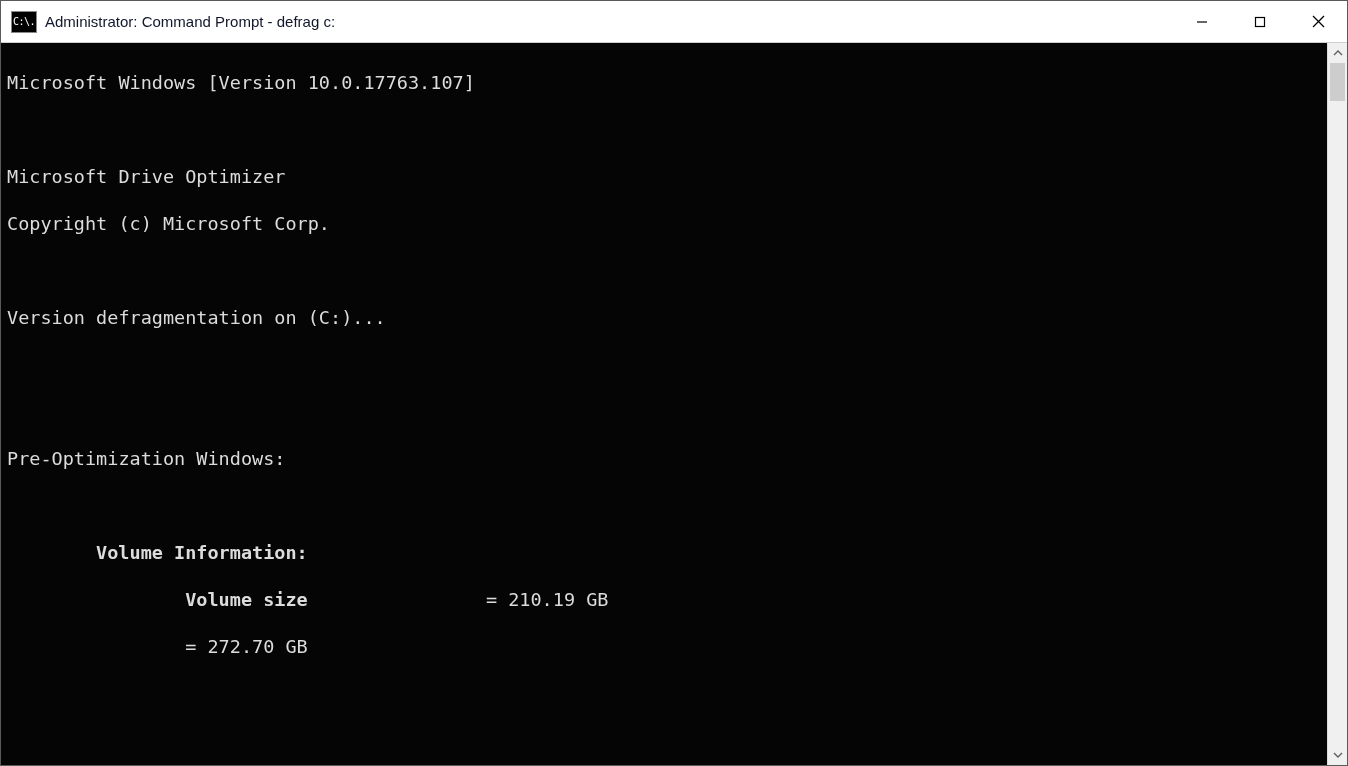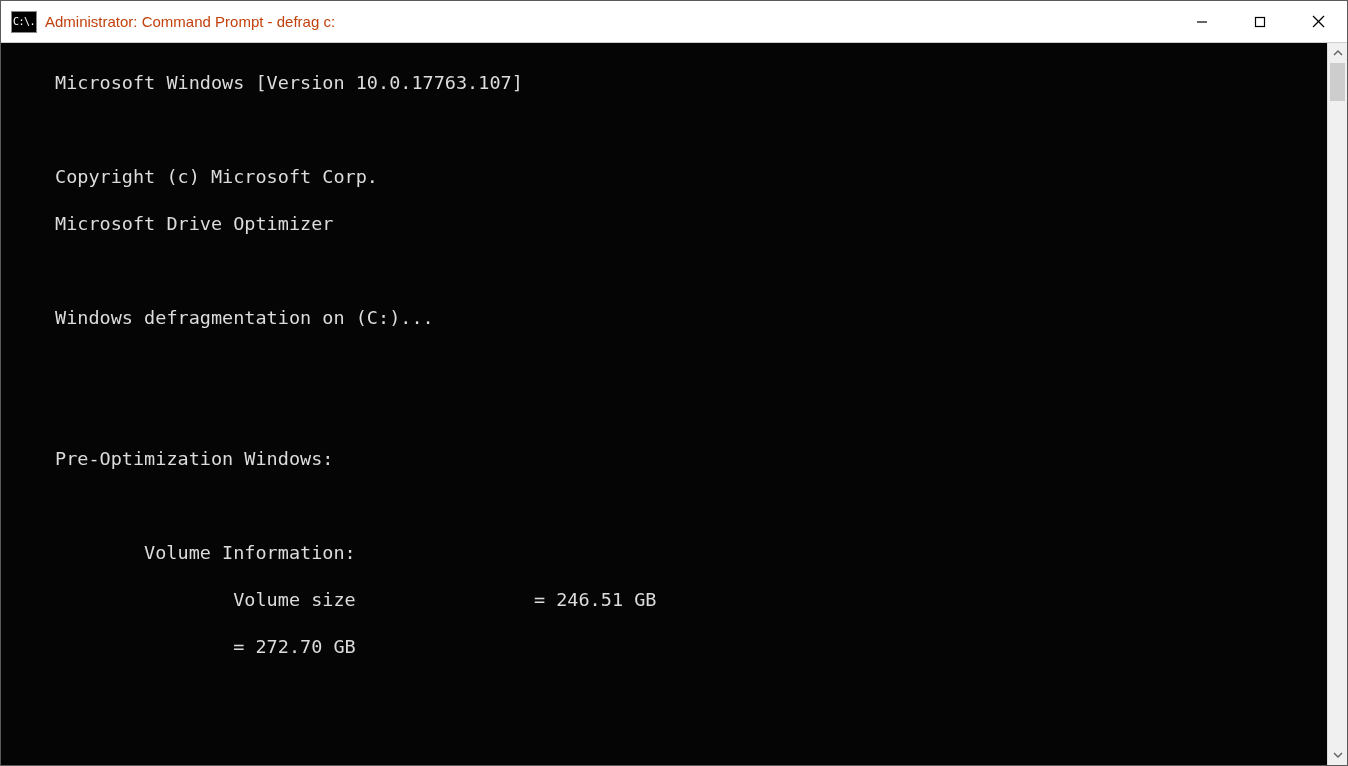--- a/index.html
+++ b/index.html
@@ -17,21 +17,21 @@
       user-select: none;
     }
     .titlebar .app-icon {
       width: 26px; height: 22px; margin-left: 10px;
       background: #000; color: #fff; font-size: 10px; line-height: 11px;
       display: flex; align-items: center; justify-content: center;
       font-family: Consolas, monospace; border: 1px solid #888;
       letter-spacing: -0.5px;
     }
     .titlebar .title-text {
-      margin-left: 8px; font-size: 15px; color: #c2410c;
+      margin-left: 8px; font-size: 15px; color: #0f172a;
       flex: 0 0 auto;
     }
     .titlebar .spacer { flex: 1 1 auto; }
     .titlebar .win-btn {
       width: 58px; height: 42px;
       display: flex; align-items: center; justify-content: center;
       color: #000;
     }
     .titlebar .win-btn svg { display: block; }
     .client-area {
@@ -55,25 +55,25 @@
     }
     .scroll-arrow {
       height: 20px; display: flex; align-items: center; justify-content: center;
       color: #505050;
     }
     .scroll-track { flex: 1 1 auto; position: relative; }
     .scroll-thumb {
       position: absolute; left: 2px; right: 2px; top: 0; height: 38px;
       background: #cdcdcd;
     }
-    .tline { display: block; margin-left: 48px; }
-    .ind1 { padding-left: 8ch; }
+    .tline { display: block; }
+    .ind1 { padding-left: 8ch; font-weight: bold; }
     .ind2 { padding-left: 16ch; }
     .row { display: flex; }
-    .lbl { display: inline-block; width: 27ch; }
+    .lbl { display: inline-block; width: 27ch; font-weight: bold; }
     .eq  { display: inline-block; width: 2ch; }
   </style>
 </head>
 <body>
 
 <div class="window">
   <div class="titlebar">
     <div class="app-icon">C:\.</div>
     <div class="title-text">Administrator: Command Prompt - defrag  c:</div>
     <div class="spacer"></div>
@@ -92,30 +92,30 @@
           <line x1="1" y1="1" x2="12" y2="12" stroke="#000" stroke-width="1.2"></line>
           <line x1="12" y1="1" x2="1" y2="12" stroke="#000" stroke-width="1.2"></line>
         </svg>
     </div>
   </div>
 
   <div class="client-area">
     <div class="terminal">
 <span class="tline">Microsoft Windows [Version 10.0.17763.107]</span>
 <span class="tline"> </span>
+<span class="tline">Microsoft Drive Optimizer</span>
 <span class="tline">Copyright (c) Microsoft Corp.</span>
-<span class="tline">Microsoft Drive Optimizer</span>
 <span class="tline"> </span>
-<span class="tline">Windows defragmentation on (C:)...</span>
+<span class="tline">Version defragmentation on (C:)...</span>
 <span class="tline"> </span>
 <span class="tline"> </span>
 <span class="tline">Pre-Optimization Windows:</span>
 <span class="tline"> </span>
 <span class="tline ind1">Volume Information:</span>
-<span class="tline ind2 row"><span class="lbl">Volume size</span><span class="eq">= </span><span>246.51 GB</span></span>
+<span class="tline ind2 row"><span class="lbl">Volume size</span><span class="eq">= </span><span>210.19 GB</span></span>
 <span class="tline ind2 row"><span class="eq">= </span><span>272.70 GB</span></span>
 
 
 
 
     </div>
 
     <div class="scrollbar">
       <div class="scroll-arrow">
         <svg width="10" height="10" viewBox="0 0 10 10">

